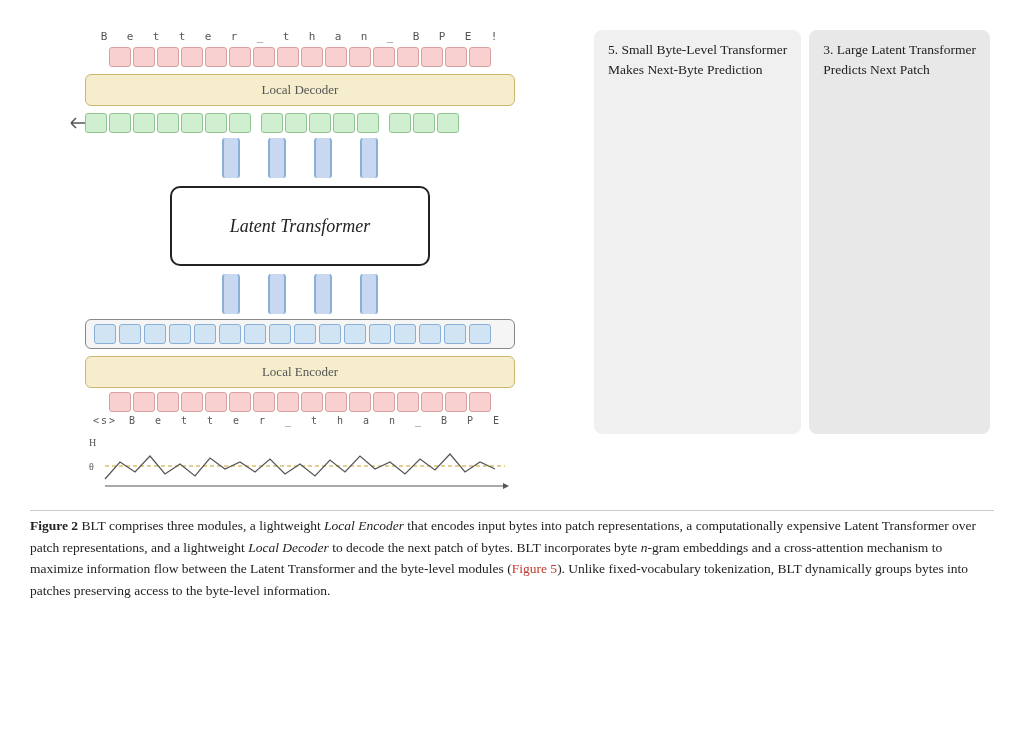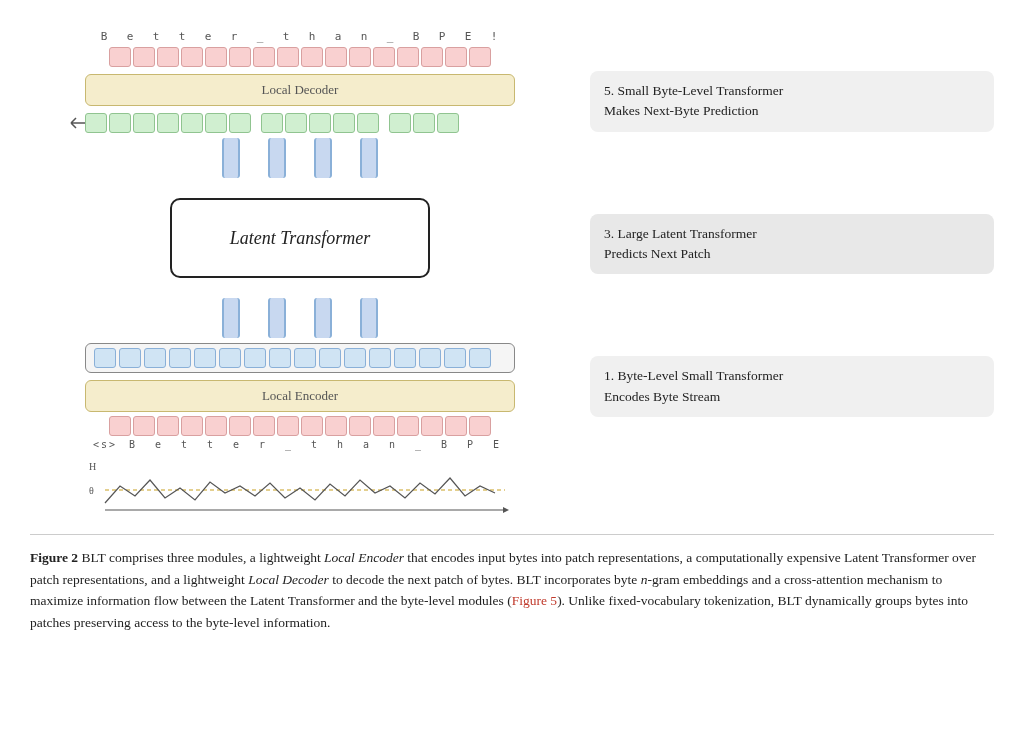--- a/index.html
+++ b/index.html
@@ -34,21 +34,21 @@
       flex-direction: column;
       align-items: center;
       position: relative;
       padding: 10px 10px 0 10px;
     }
 
     
     .labels {
       flex: 1;
       display: flex;
-      flex-direction: column;
+      flex-direction: row;
       justify-content: space-around;
       padding: 10px 0 60px 20px;
       gap: 0;
     }
 
     .label-item {
       background: #f0f0f0;
       border-radius: 8px;
       padding: 10px 14px;
       font-size: 13.5px;
@@ -60,21 +60,21 @@
       font-weight: normal;
     }
 
     
     .caption {
       margin-top: 16px;
       font-size: 13.5px;
       line-height: 1.6;
       color: #222;
       border-top: 1px solid #ccc;
-      padding-top: 12px;
+      padding-top: 4px;
     }
 
     .caption .fig-label {
       font-weight: bold;
     }
     .caption a {
       color: #c0392b;
       text-decoration: none;
     }
 
@@ -145,21 +145,21 @@
       height: 80px;
       background: #fff;
       border: 2.5px solid #222;
       border-radius: 10px;
       display: flex;
       align-items: center;
       justify-content: center;
       font-size: 18px;
       font-style: italic;
       color: #222;
-      margin: 18px 0;
+      margin: 6px 0;
     }
 
     
     .connectors {
       display: flex;
       flex-direction: row;
       gap: 28px;
       margin: 2px 0;
       align-items: center;
       justify-content: center;
@@ -366,23 +366,20 @@
       <div class="label-item">
         <span>5. Small Byte-Level Transformer<br>Makes <b>Next-Byte Prediction</b></span>
       </div>
 
 
       <div class="label-item" style="background:#e8e8e8;">
         <span>3. Large Latent Transformer<br><b>Predicts Next Patch</b></span>
       </div>
 
 
-      <div class="label-item">
-        <span>1. Byte-Level Small Transformer<br>Encodes <b>Byte Stream</b></span>
-      </div>
 
     </div>
   </div>
 
   <div class="caption">
     <span class="fig-label">Figure 2</span>
     <span> BLT comprises three modules, a lightweight <i>Local Encoder</i> that encodes input bytes into patch representations, a computationally expensive Latent Transformer over patch representations, and a lightweight <i>Local Decoder</i> to decode the next patch of bytes. BLT incorporates byte <i>n</i>-gram embeddings and a cross-attention mechanism to maximize information flow between the Latent Transformer and the byte-level modules (<a href="#">Figure 5</a>). Unlike fixed-vocabulary tokenization, BLT dynamically groups bytes into patches preserving access to the byte-level information.</span>
   </div>
 </div>
 

